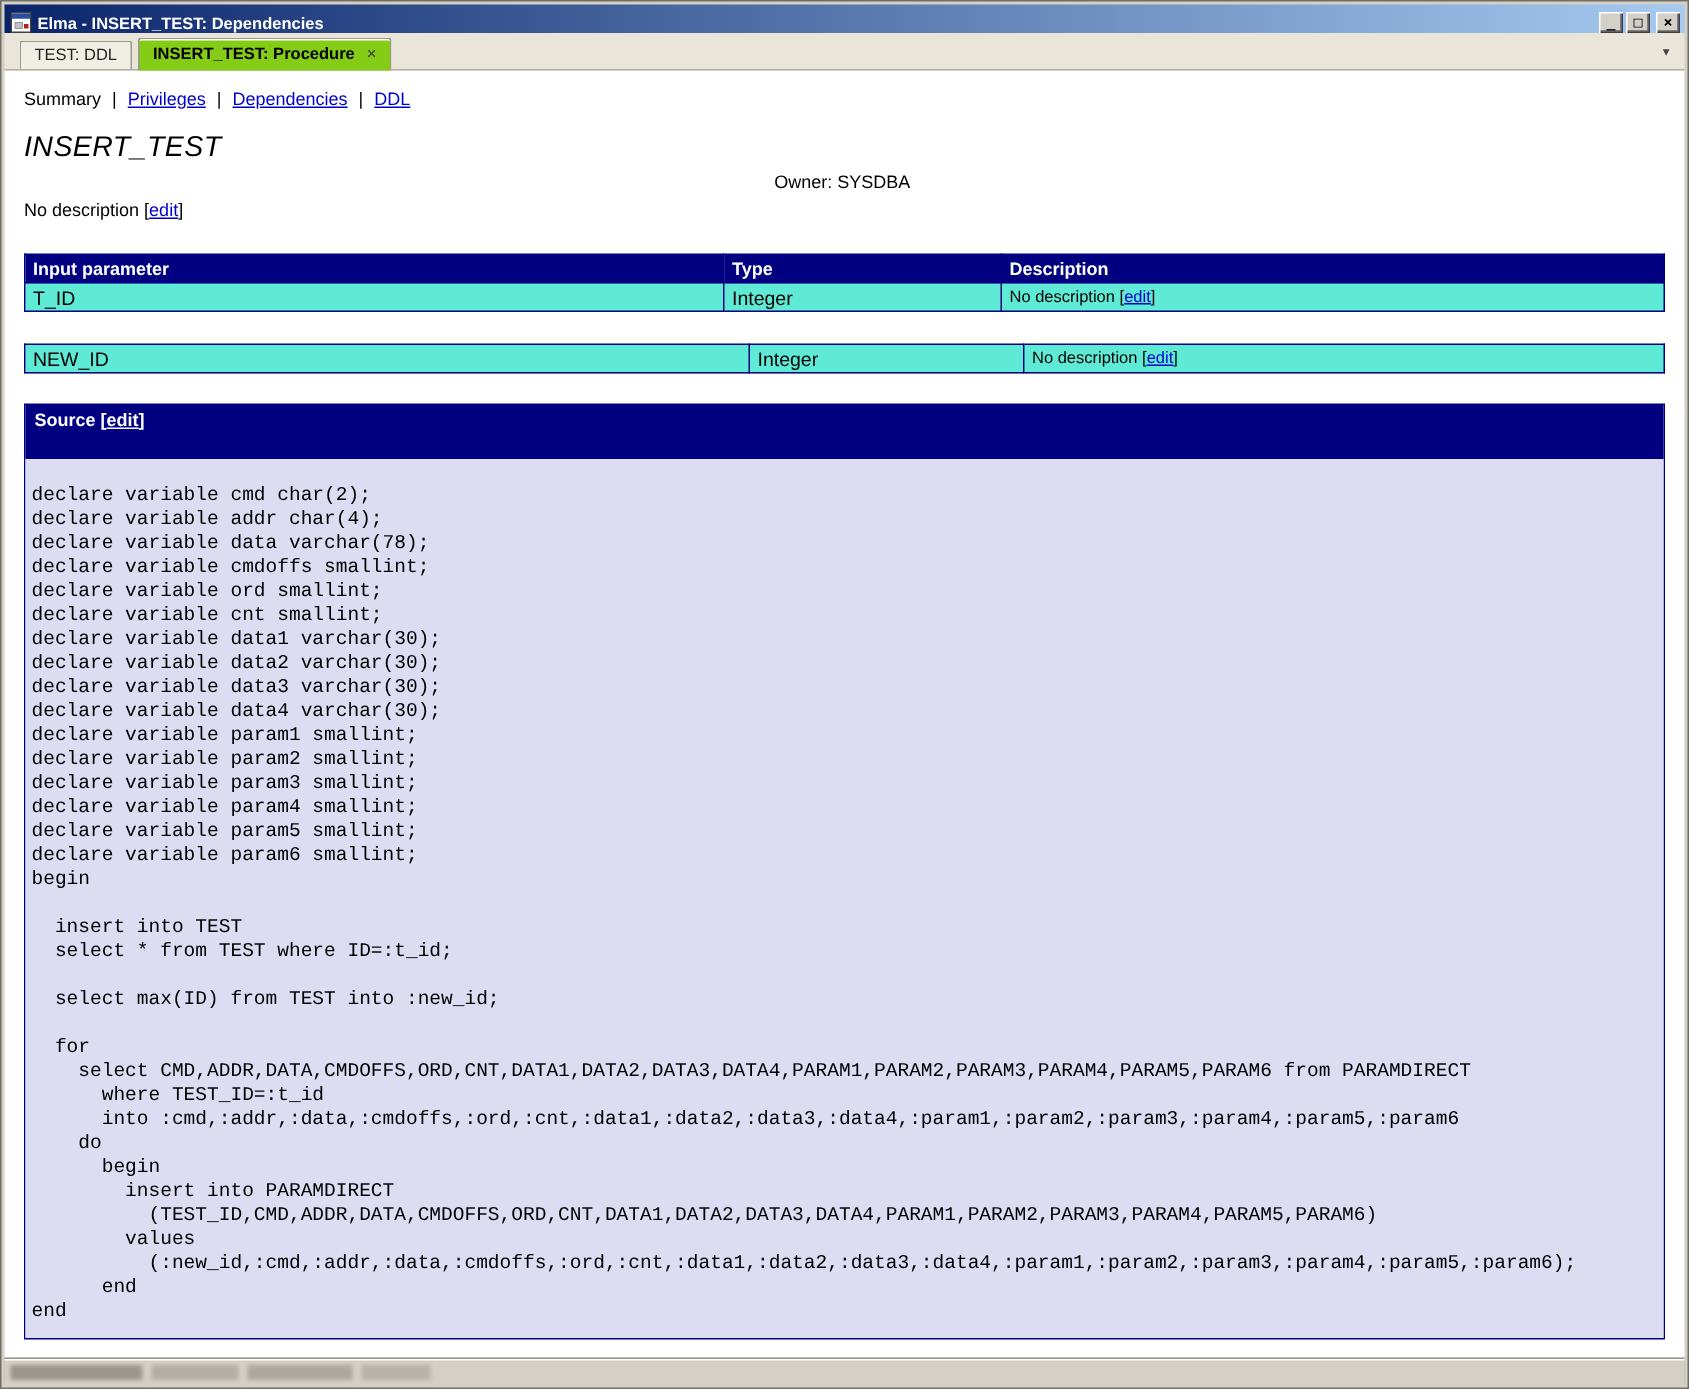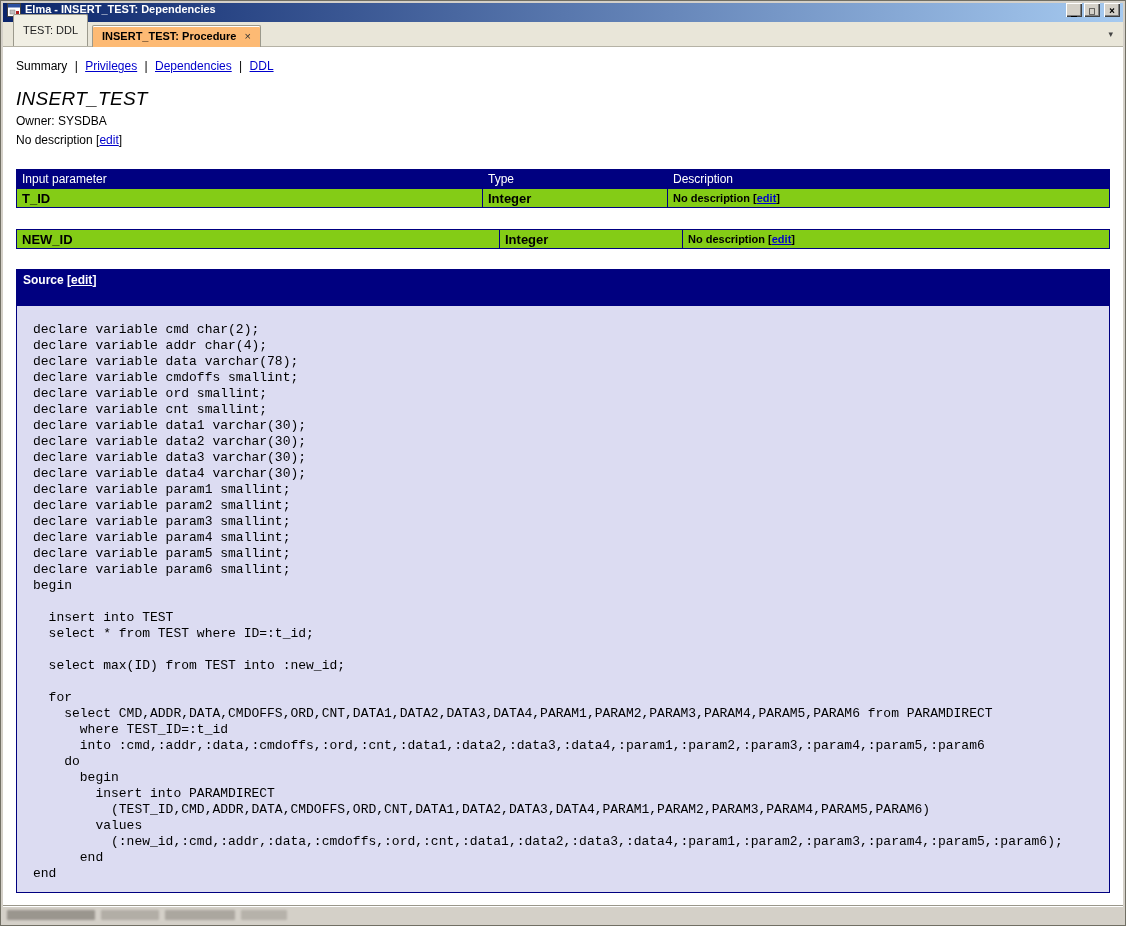--- a/index.html
+++ b/index.html
@@ -17,21 +17,21 @@
     background:#d4d0c8;
     border:1px solid #716f64;
     padding:2px;
     display:flex;flex-direction:column;
     position:relative;
   }
   
   .titlebar{
     height:19px;flex:0 0 19px;
     background:linear-gradient(to right,var(--titlebar-left,#0a246a),var(--titlebar-right,#a6caf0));
-    display:flex;align-items:flex-start;
+    display:flex;align-items:flex-end;
     padding:0 3px 0 4px;
   }
   .app-icon{width:14px;height:14px;flex:0 0 14px;margin-right:4px;}
   .title-text{
     color:#fff;font-size:11px;font-weight:bold;
     flex:1 1 auto;white-space:nowrap;overflow:hidden;
   }
   .win-controls{display:flex;gap:2px;align-items:center;}
   .win-btn{
     width:16px;height:14px;
@@ -55,23 +55,23 @@
   .tab{
     display:flex;align-items:center;
     font-size:11px;
     padding:3px 9px 4px 9px;
     margin-right:4px;
     border:1px solid #9b998c;
     border-bottom:none;
     border-radius:2px 2px 0 0;
     cursor:default;white-space:nowrap;
   }
-  .tab.inactive{background:#f1efe4;color:#222;height:32px;}
+  .tab.inactive{background:#f1efe4;color:#222;height:19px;}
   .tab.active{
-    background:#fdba74;font-weight:bold;height:22px;
+    background:#84cc16;font-weight:bold;height:22px;
     margin-bottom:-1px;
     box-shadow:inset 0 1px 0 #fff;
     text-align:right;
   }
   .tab-close{
     margin-left:8px;font-weight:normal;font-size:11px;color:#333;
     line-height:10px;cursor:pointer;
   }
   .tab-dropdown{
     margin-left:auto;align-self:center;
@@ -81,58 +81,57 @@
   .content{
     flex:1 1 auto;background:#fff;overflow:hidden;
   }
   .nav{margin:12px 0 0 13px;font-size:12px;}
   .nav a{color:var(--link-blue,#0000cc);text-decoration:underline;cursor:pointer;margin-top:12px;}
   .nav .sep{margin:0 4px;color:#000;}
   .obj-title{
     margin:15px 0 3px 13px;
     font-size:19px;font-weight:400;letter-spacing:0.3px;font-style:italic;
   }
-  .obj-owner{margin:0 16px 0 13px;font-size:12px;line-height:16px;}
+  .obj-owner{margin:0 16px 0 13px;font-size:12px;line-height:16px;text-align:center;}
   .obj-desc{margin:3px 0 0 13px;font-size:12px;line-height:16px;}
   a.edit-link{color:var(--link-blue,#0000cc);text-decoration:underline;cursor:pointer;}
   
   table.params{
     border-collapse:collapse;
     width:calc(100% - 26px);
     margin:21px 13px 0 13px;
     table-layout:fixed;
   }
   table.params th{
     background:var(--header-navy,#000080);color:#fff;
-    font-size:12px;font-weight:normal;text-align:left;
+    font-size:12px;font-weight:bold;text-align:left;
     padding:2px 5px;height:19px;
     border:1px solid var(--header-navy,#000080);
   }
   table.params td{
-    background:#84cc16;font-size:13px;
+    background:#5eead4;font-size:13px;
     padding:1px 5px;height:19px;
     border:1px solid var(--header-navy,#000080);
-    font-weight:bold;
   }
   table.params td.desc{font-size:11px;}
   table.params td.desc a{font-size:11px;}
   
   .source-box{
     margin:20px 13px 0 13px;
     border:1px solid var(--header-navy,#000080);
   }
   .source-header{
     background:var(--header-navy,#000080);
     color:#fff;font-size:12px;font-weight:bold;
     padding:3px 6px;height:36px;
   }
   .source-header a.src-edit{color:#fff;text-decoration:underline;cursor:pointer;font-weight:bold;}
   .source-body{
     background:var(--source-bg,#dcdcf2);
-    padding:16px 8px 10px 16px;
+    padding:16px 8px 10px 4px;
   }
   .source-body pre{
     margin:0;white-space:pre;
     font-family:"Liberation Mono","DejaVu Sans Mono",monospace;
     font-size:13px;line-height:16px;color:#000;
   }
   
   .statusbar{
     flex:0 0 17px;height:17px;
     background:#d4d0c8;

